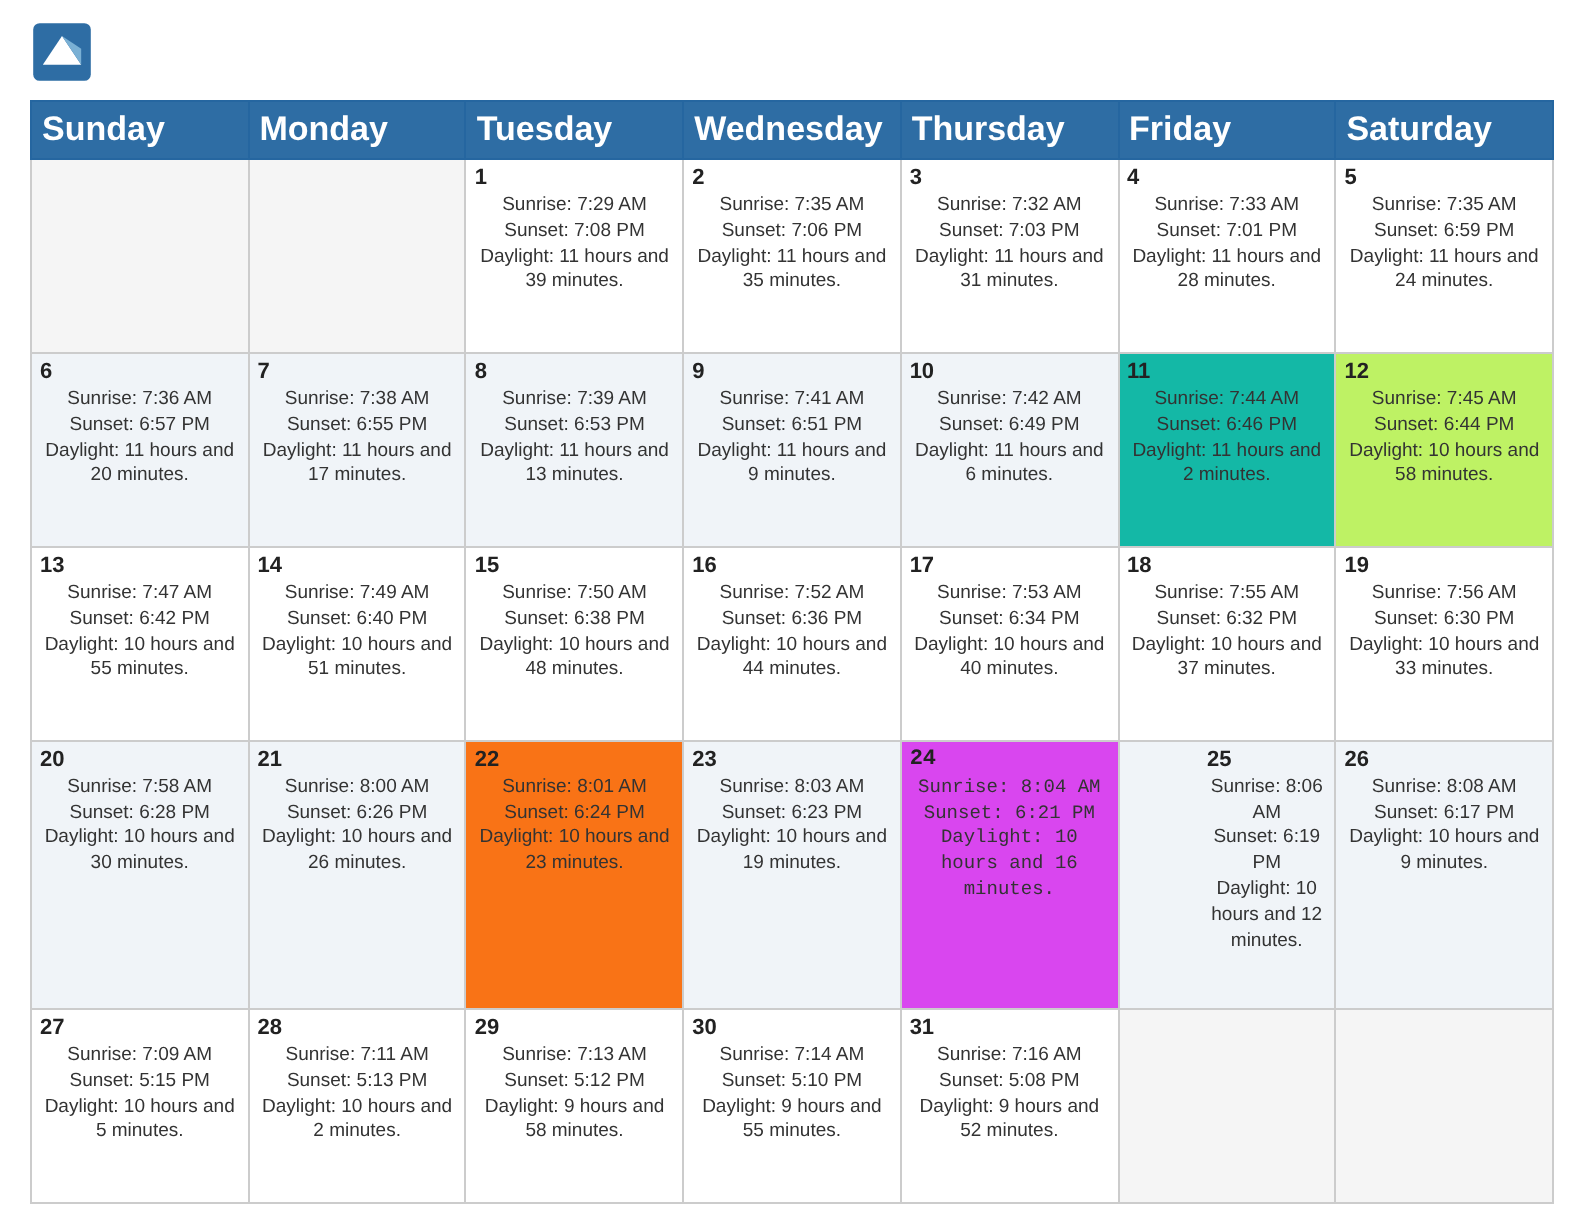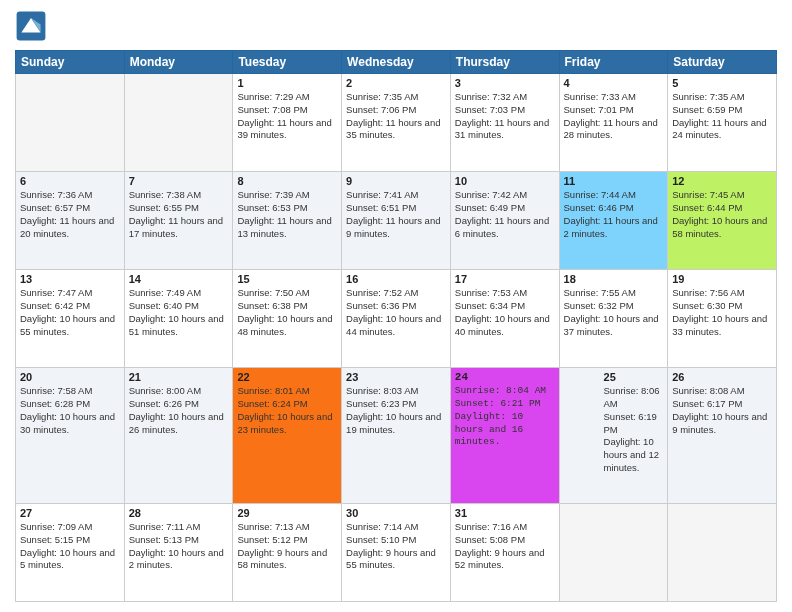--- a/index.html
+++ b/index.html
@@ -59,21 +59,21 @@
       border: 1px solid #ccc;
       border-collapse: collapse;
       width: 100%;
       table-layout: fixed;
     }
     .calendar th {
       background: #2e6da4;
       color: #fff;
       text-align: left;
       padding: 4px 5px;
-      font-size: 12px;
+      font-size: 17px;
       border: 1px solid #2566a0;
     }
     .calendar td {
       border: 1px solid #ccc;
       vertical-align: top;
       padding: 3px 4px;
       font-size: 9.5px;
       color: #333;
       background: #fff;
       height: 80px;
@@ -86,20 +86,21 @@
     }
     .day-number {
       font-size: 11px;
       font-weight: bold;
       color: #222;
       display: block;
       margin-bottom: 2px;
     }
     .day-info {
       line-height: 1.35;
+      text-align: center;
     }
     table {
       width: 100%;
       border-collapse: collapse;
     }
   </style>
 </head>
 <body>
 
 <div class="page">
@@ -172,21 +173,21 @@
             <div class="day-info"><span>Sunrise: 7:39 AM</span><br><span>Sunset: 6:53 PM</span><br><span>Daylight: 11 hours and 13 minutes.</span></div>
           </td>
           <td style="background: rgb(240, 244, 248);">
             <span class="day-number">9</span>
             <div class="day-info"><span>Sunrise: 7:41 AM</span><br><span>Sunset: 6:51 PM</span><br><span>Daylight: 11 hours and 9 minutes.</span></div>
           </td>
           <td style="background: rgb(240, 244, 248);">
             <span class="day-number">10</span>
             <div class="day-info"><span>Sunrise: 7:42 AM</span><br><span>Sunset: 6:49 PM</span><br><span>Daylight: 11 hours and 6 minutes.</span></div>
           </td>
-          <td style="background: #7dd3fc;">
+          <td style="background: #14b8a6;">
             <span class="day-number">11</span>
             <div class="day-info"><span>Sunrise: 7:44 AM</span><br><span>Sunset: 6:46 PM</span><br><span>Daylight: 11 hours and 2 minutes.</span></div>
           </td>
           <td style="background: #bef264;">
             <span class="day-number">12</span>
             <div class="day-info"><span>Sunrise: 7:45 AM</span><br><span>Sunset: 6:44 PM</span><br><span>Daylight: 10 hours and 58 minutes.</span></div>
           </td>
         </tr>
         <tr>
           <td>

